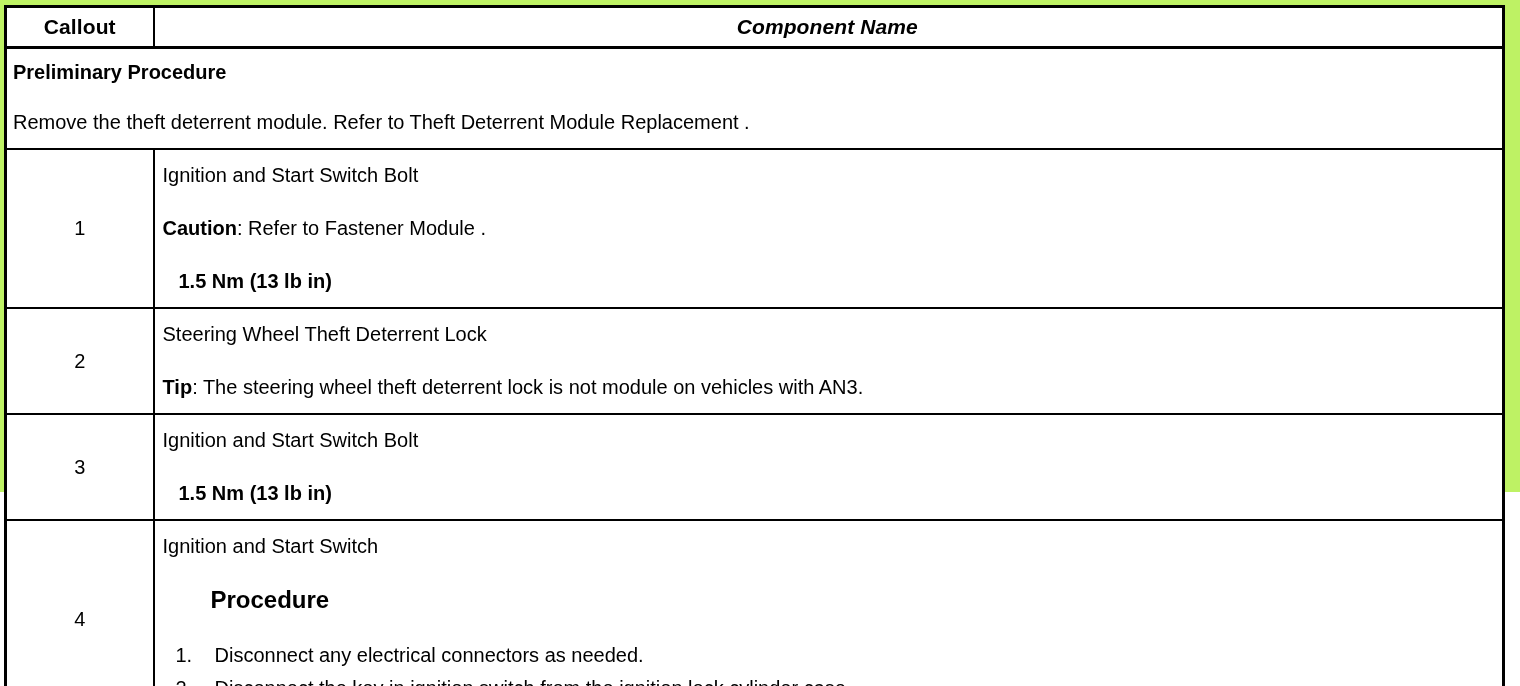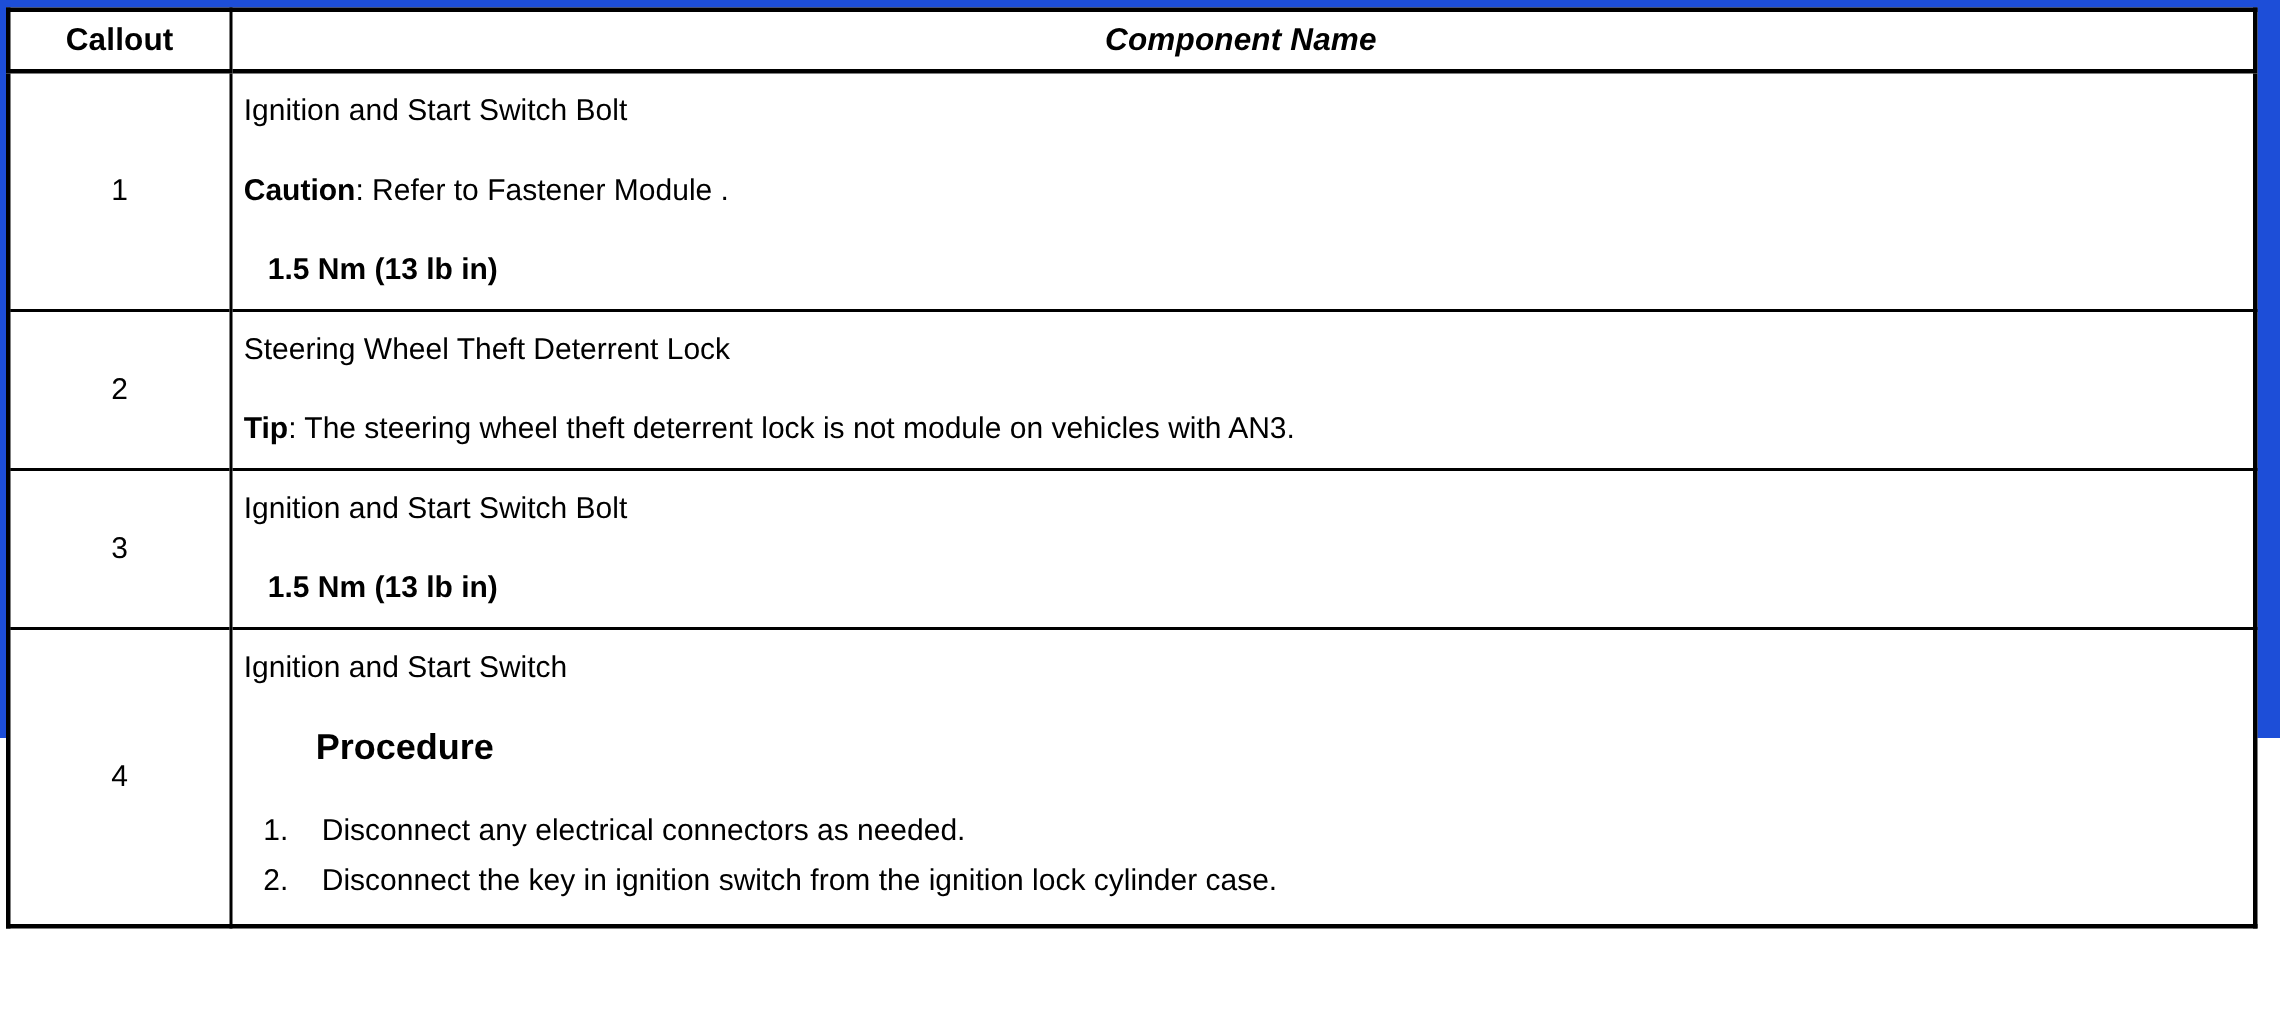--- a/index.html
+++ b/index.html
@@ -13,21 +13,21 @@
     height: 686px;
     font-family: "Liberation Sans", sans-serif;
     color: #000000;
     overflow: hidden;
   }
 
   .page {
     position: relative;
     width: 1520px;
     height: 492px;
-    background: #1d4ed8;
+    background: #bef264;
   }
 
   table.component-table {
     position: absolute;
     left: 4px;
     top: 5px;
     width: 1501px;
     border-collapse: collapse;
     table-layout: fixed;
     background: #ffffff;
@@ -159,20 +159,26 @@
       <tr class="header-row">
         <th class="h-callout">Callout</th>
         <th class="h-name">
           <span class="hdr-name-inner">Component Name</span>
         </th>
       </tr>
     </thead>
 
     <tbody>
 
+      <tr class="prelim-row">
+        <td colspan="2">
+          <p class="prelim-title">Preliminary Procedure</p>
+          <p class="prelim-text">Remove the theft deterrent module. Refer to Theft Deterrent Module Replacement .</p>
+        </td>
+      </tr>
 
       <tr class="body-row">
         <td class="callout-cell">1</td>
         <td class="name-cell">
           <p class="line">Ignition and Start Switch Bolt</p>
           <p class="line"><span class="lead">Caution</span><span>: Refer to Fastener Module .</span></p>
           <p class="line b">1.5 Nm (13 lb in)</p>
         </td>
       </tr>
 

